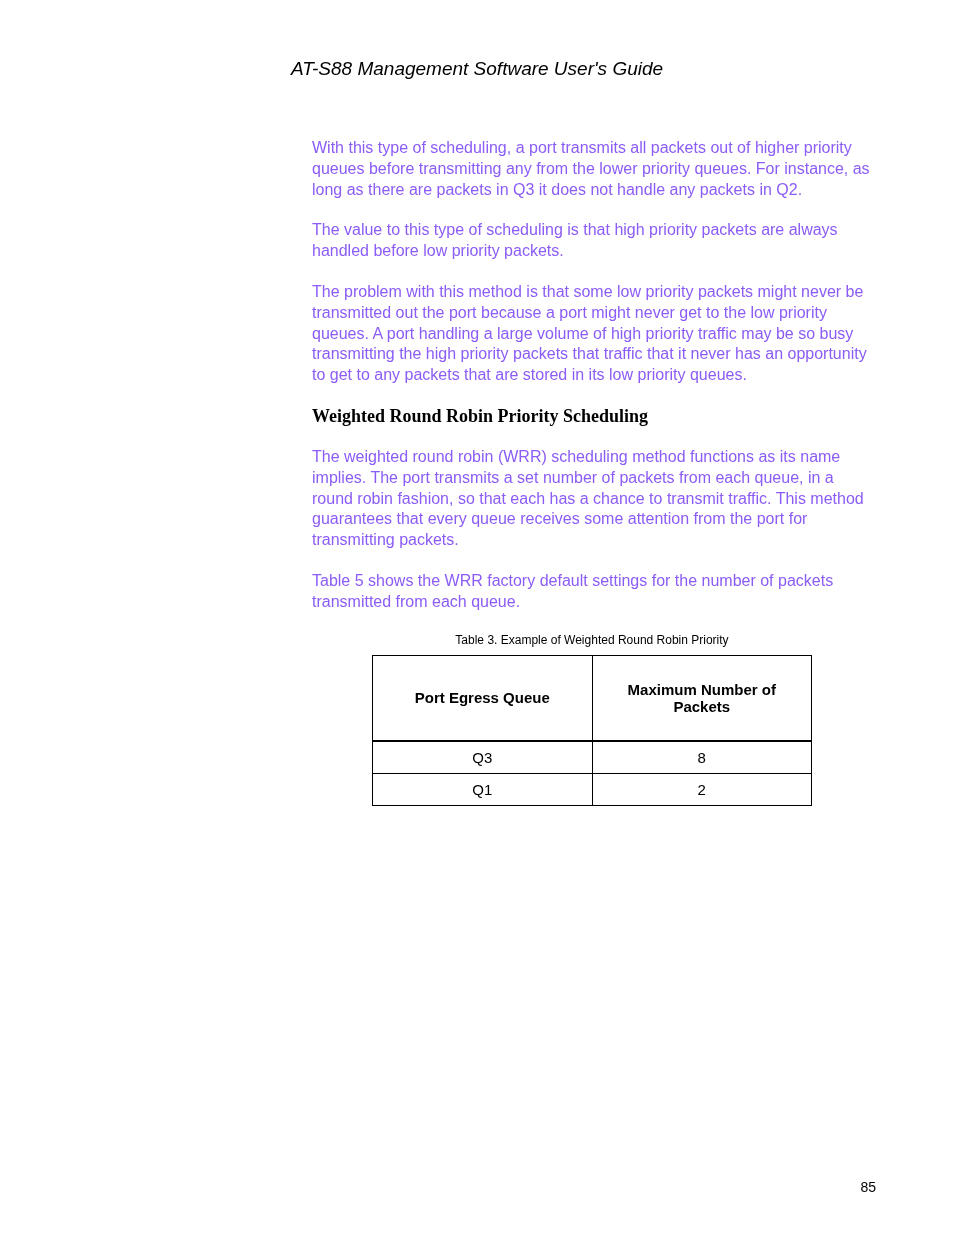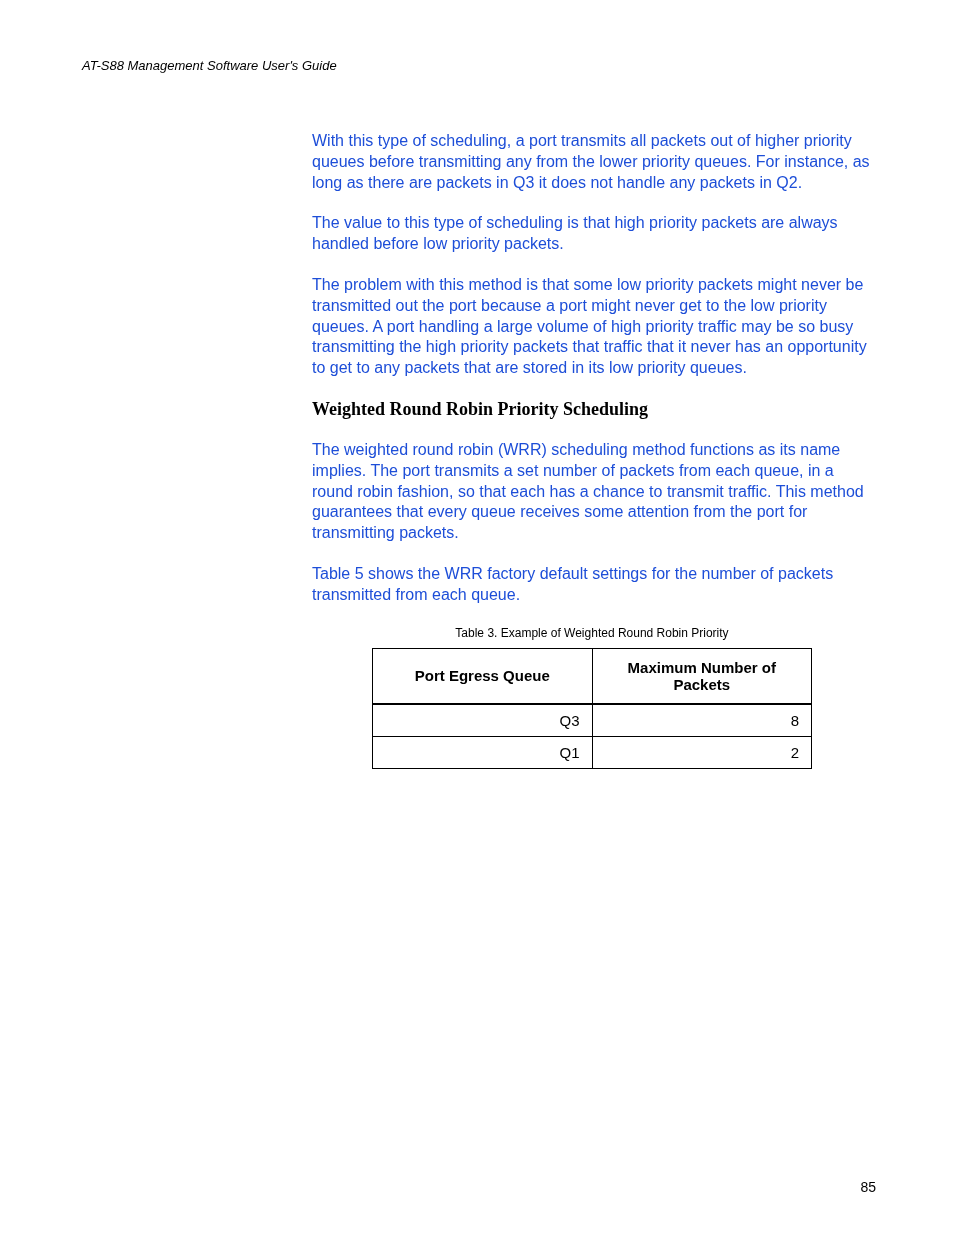--- a/index.html
+++ b/index.html
@@ -9,33 +9,33 @@
     }
     body {
       font-family: Arial, Helvetica, sans-serif;
       width: 954px;
       height: 1235px;
       background: #ffffff;
       position: relative;
       padding: 58px 82px 40px 82px;
     }
     .header-text {
-      text-align: left;
-      font-size: 13px;
+      text-align: center;
+      font-size: 19px;
       font-style: italic;
       color: #000;
       margin-bottom: 58px;
     }
     .content {
       margin-left: 230px;
     }
     .para {
       font-size: 16px;
       line-height: 1.3;
-      color: #1d4ed8;
+      color: #8b5cf6;
       margin-bottom: 20px;
     }
     .subheading {
       font-family: 'Times New Roman', Times, serif;
       font-size: 18px;
       font-weight: bold;
       color: #000;
       margin-top: 4px;
       margin-bottom: 20px;
     }
@@ -45,31 +45,31 @@
       margin-bottom: 8px;
       margin-top: 4px;
     }
     .wrr-table {
       border-collapse: collapse;
       margin: 0 auto;
       width: 440px;
     }
     .wrr-table th {
       border: 1.5px solid #000;
-      padding: 10px 12px;
+      padding: 25px 12px;
       font-size: 15px;
       font-weight: bold;
       text-align: center;
       vertical-align: middle;
     }
     .wrr-table td {
       border: 1px solid #000;
       padding: 7px 12px;
       font-size: 15px;
-      text-align: right;
+      text-align: center;
     }
     .wrr-table thead tr {
       border-bottom: 2px solid #000;
     }
     .wrr-table th:first-child,
     .wrr-table td:first-child {
       width: 50%;
     }
     .page-number {
       position: absolute;

